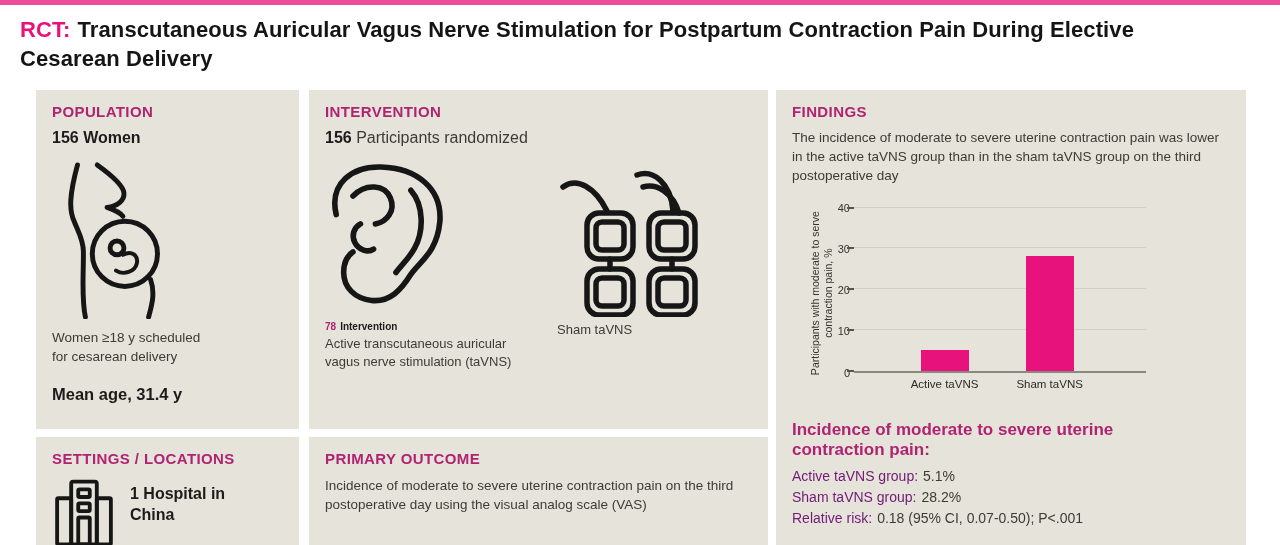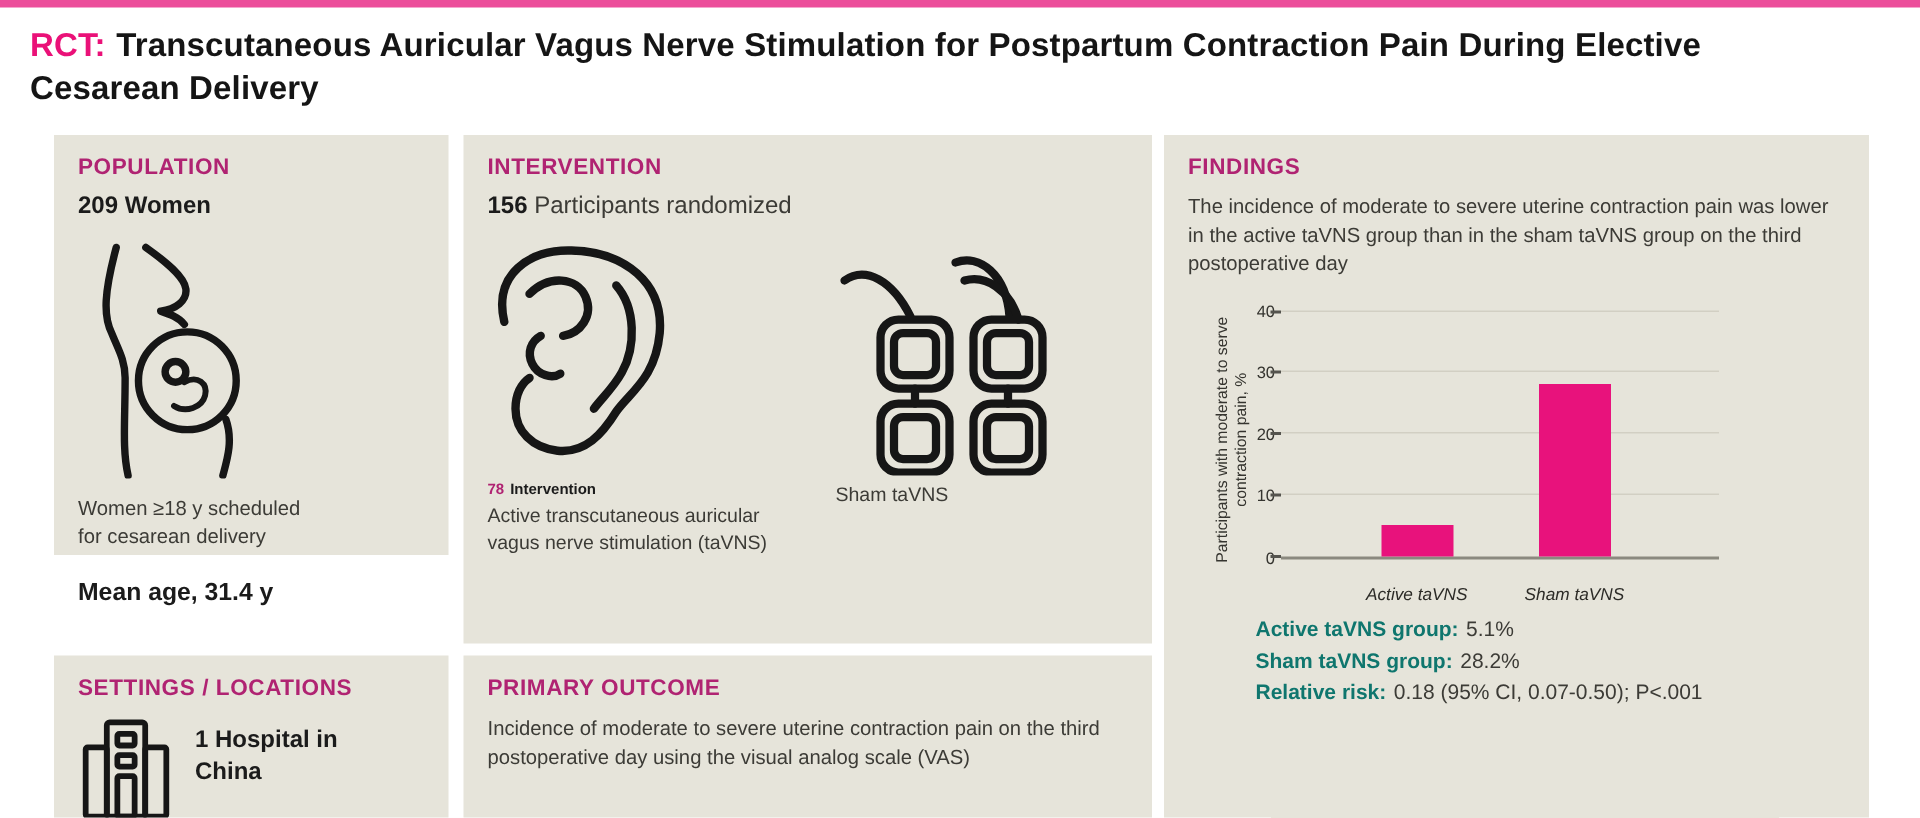--- a/index.html
+++ b/index.html
@@ -4,21 +4,21 @@
 <style>
   * { margin:0; padding:0; box-sizing:border-box; }
   body { background:#ffffff; font-family:"Liberation Sans", sans-serif; }
   .page { position:relative; width:1280px; height:545px; background:#ffffff; overflow:hidden; }
   .top-rule { position:absolute; left:0; top:0; width:1280px; height:5px; background:#EC4E9B; }
   .title { position:absolute; left:20px; top:15px; width:1190px; font-size:22px; font-weight:bold;
            color:#151515; line-height:1.34; letter-spacing:.1px; }
   .title .rct { color:#EA1178; margin-right:7px; }
   .panel { position:absolute; background:#E6E4DA; padding:13px 16px; }
   .panel h2 { font-size:15px; font-weight:bold; color:#B02372; letter-spacing:.4px; margin-bottom:9px; }
-  .panel-population  { left:36px;  top:90px;  width:263px; height:280px; }
+  .panel-population  { left:36px;  top:90px;  width:263px; height:339px; }
   .panel-settings    { left:36px;  top:437px; width:263px; height:122px; }
   .panel-intervention{ left:309px; top:90px;  width:459px; height:339px; }
   .panel-primary     { left:309px; top:437px; width:459px; height:122px; }
   .panel-findings    { left:776px; top:90px;  width:470px; height:470px; }
   .bold-big { font-size:16px; font-weight:bold; color:#1b1b1b; }
   .body-text { font-size:13.5px; color:#3c3b36; line-height:1.4; }
   .preline { white-space:pre-line; }
   
   .pop-icon { margin:14px 0 6px 8px; }
   .pop-desc { margin-bottom:18px; }
@@ -44,41 +44,41 @@
   .chart-ylabel-wrap { position:relative; width:32px; height:180px; }
   .chart-ylabel { position:absolute; left:-62px; top:76px; width:172px; transform:rotate(-90deg);
                   transform-origin:center; font-size:10.5px; color:#35342f; text-align:center; line-height:1.25; }
   .chart-yticks { position:relative; width:24px; height:165px; margin-top:4px; }
   .ytick { position:absolute; right:4px; transform:translateY(50%); font-size:11px; color:#35342f; }
   .chart-plot { position:relative; width:292px; height:165px; margin-top:4px;
                 border-bottom:2px solid #8b897f; }
   .gridline { position:absolute; left:0; width:100%; height:1px; background:#d2cfc3; }
   .ytickmark { position:absolute; left:-7px; width:7px; height:2px; background:#55544e; transform:translateY(50%); }
   .bar { position:absolute; bottom:0; width:48px; }
-  .chart-cats { position:relative; width:292px; height:18px; margin-top:18px;font-style:italic; }
+  .chart-cats { position:relative; width:292px; height:18px; margin-top:5px; }
   .cat { position:absolute; top:0; transform:translateX(-50%); font-size:11.5px; color:#2c2b27; }
   .results-heading { font-size:17px; font-weight:bold; color:#B02372; line-height:1.18;
                      max-width:368px; margin-top:24px; margin-bottom:6px; }
   .stat-row { font-size:14px; color:#3c3b36; line-height:1.5; }
-  .stat-row .lbl { font-weight:bold; color:#0f766e; margin-right:5px;margin-left:45px; }
+  .stat-row .lbl { font-weight:normal; color:#701a75; margin-right:5px; }
   svg.lineart { stroke:#161616; fill:none; stroke-linecap:round; stroke-linejoin:round; }
 </style>
 </head>
 <body>
 
 <div class="page">
   <div class="top-rule"></div>
 
   <h1 class="title">
     <span class="rct">RCT:</span><span>Transcutaneous Auricular Vagus Nerve Stimulation for Postpartum Contraction Pain During Elective Cesarean Delivery</span>
   </h1>
 
   <section class="panel panel-population">
     <h2>POPULATION</h2>
-    <div class="bold-big">209 Women</div>
+    <div class="bold-big">156 Women</div>
     <div class="pop-icon">
       <svg class="lineart" width="112" height="158" viewBox="0 0 110 160" stroke-width="5">
         <path d="M16,4 C8,34 7,50 13,62 C17,72 22,80 22,92 C22,122 20,140 24,158"></path>
         <path d="M36,4 C50,14 62,24 63,32 C64,40 56,46 46,47 C52,49 58,51 62,56"></path>
         <circle cx="64" cy="94" r="33"></circle>
         <path d="M90,120 C95,134 91,147 88,158"></path>
         <circle cx="56" cy="88" r="7"></circle>
         <path d="M62,95 C71,90 78,96 76,104 C74,112 63,116 55,111" stroke-width="4"></path>
       </svg>
     </div>
@@ -183,20 +183,21 @@
             <div class="bar" style="left: calc(31% - 24px); height: 12.75%; background: rgb(232, 18, 124);"></div>
             <div class="bar" style="left: calc(67% - 24px); height: 70.5%; background: rgb(232, 18, 124);"></div>
           </div>
         <div class="chart-cats">
             <div class="cat" style="left: 31%;">Active taVNS</div>
             <div class="cat" style="left: 67%;">Sham taVNS</div>
           </div>
       </div>
     </div>
 
+    <div class="results-heading">Incidence of moderate to severe uterine contraction pain:</div>
     <div class="stat-row">
       <span class="lbl">Active taVNS group:</span><span>5.1%</span>
     </div>
     <div class="stat-row">
       <span class="lbl">Sham taVNS group:</span><span>28.2%</span>
     </div>
     <div class="stat-row">
       <span class="lbl">Relative risk:</span><span>0.18 (95% CI, 0.07-0.50); P&lt;.001</span>
     </div>
   </section>

